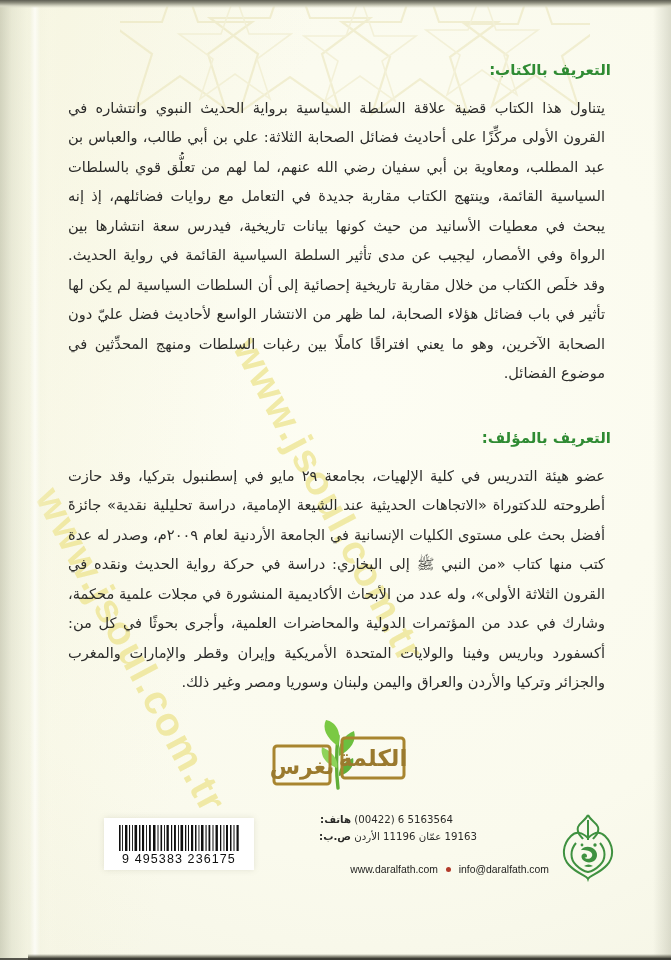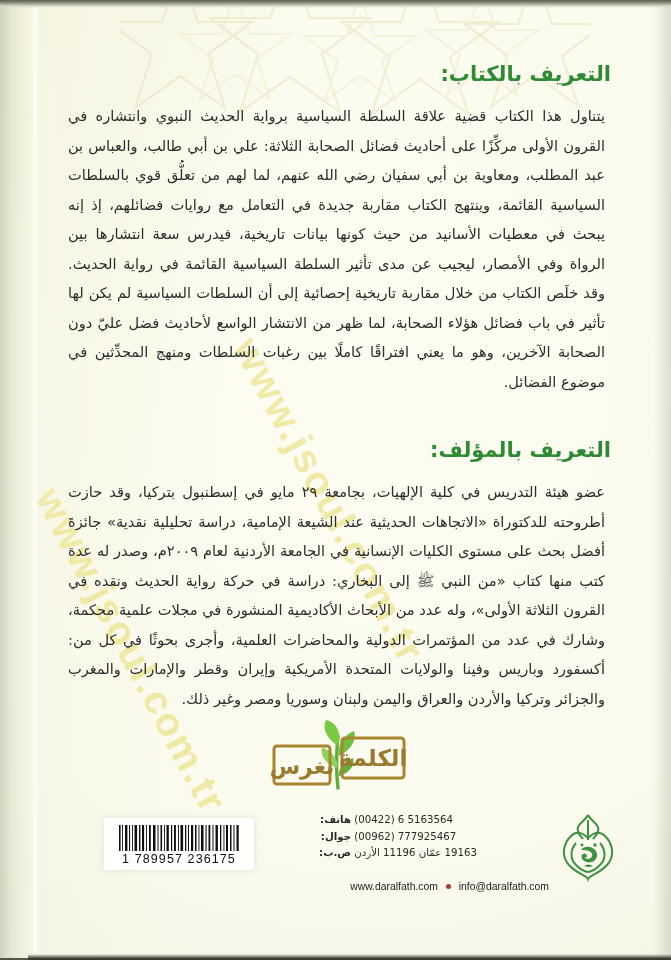--- a/index.html
+++ b/index.html
@@ -135,21 +135,21 @@
   .blurb {
     position: absolute;
     right: 60px;
     left: 62px;
     top: 60px;
   }
 
   .section-heading {
     color: #2f8b33;
     font-family: "DejaVu Sans", "Liberation Sans", sans-serif;
-    font-size: 21px;
+    font-size: 15px;
     font-weight: 700;
     text-align: right;
     margin: 0 0 12px 0;
     line-height: 1.4;
   }
 
   .para {
     color: #2c2c2a;
     font-family: "DejaVu Sans", "Liberation Sans", sans-serif;
     font-size: 14.6px;
@@ -361,31 +361,27 @@
           <rect x="94.5" y="0" width="1.0" height="26"></rect>
           <rect x="97.5" y="0" width="2.4" height="26"></rect>
           <rect x="102" y="0" width="1.3" height="26"></rect>
           <rect x="105.5" y="0" width="0.9" height="26"></rect>
           <rect x="108" y="0" width="2.0" height="26"></rect>
           <rect x="112" y="0" width="1.5" height="26"></rect>
           <rect x="115.5" y="0" width="1.0" height="26"></rect>
           <rect x="118.5" y="0" width="2.2" height="26"></rect>
         </g>
       </svg>
-      <div class="isbn-digits">1 789957 236175</div>
+      <div class="isbn-digits">9 495383 236175</div>
     </div>
 
     <div class="contact">
       <div class="contact-row">
         <span class="val">(00422) 6 5163564</span>
         <span class="lbl">هاتف:</span>
-      </div>
-      <div class="contact-row">
-        <span class="val">(00962) 777925467</span>
-        <span class="lbl">جوال:</span>
       </div>
       <div class="contact-row">
         <span>19163 عمّان 11196 الأردن</span>
         <span class="lbl">ص.ب:</span>
       </div>
       <div class="contact-web">
         <span>www.daralfath.com</span>
         <span class="dot-sep"></span>
         <span>info@daralfath.com</span>
       </div>

